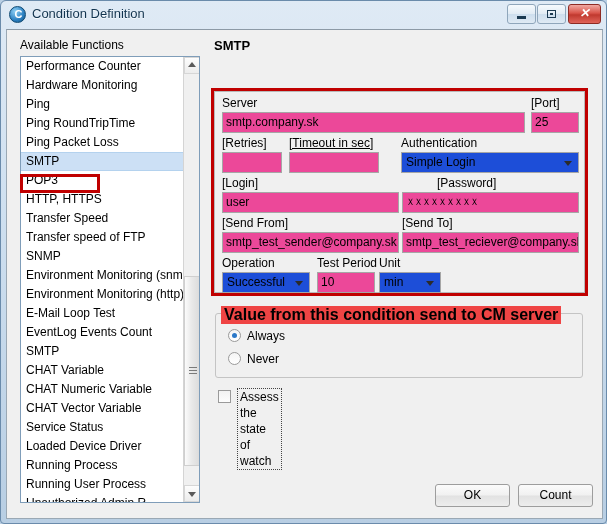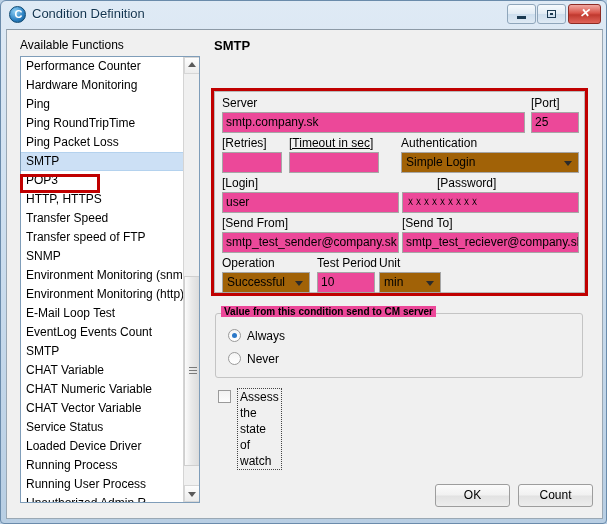--- a/index.html
+++ b/index.html
@@ -133,37 +133,37 @@
   }
   .fl{position:absolute;font-size:12px;color:#000;white-space:nowrap;}
   .fi{
     position:absolute;box-sizing:border-box;height:21px;
     background:#ec4899;border:1px solid #a6a6a6;
     font-family:"Liberation Sans",sans-serif;font-size:12px;color:#000;
     padding:0 3px;line-height:19px;overflow:hidden;white-space:nowrap;
   }
   .dd{
     position:absolute;box-sizing:border-box;height:21px;
-    background:#a16207;border:1px solid #a6a6a6;
+    background:#1d4ed8;border:1px solid #a6a6a6;
     font-size:12px;line-height:19px;padding:0 3px;overflow:hidden;white-space:nowrap;
   }
   .dd .cv{position:absolute;left:4px;top:0;right:20px;line-height:19px;overflow:hidden;}
   .dd .ca{
     position:absolute;right:6px;top:50%;margin-top:-2px;width:0;height:0;
     border-left:4px solid transparent;border-right:4px solid transparent;
     border-top:5px solid #2b2b2b;
   }
   
   #gb{
     position:absolute;left:208px;top:283px;width:368px;height:65px;
     box-sizing:border-box;border:1px solid #c4c4c4;border-radius:3px;
   }
   #gb-title{
-    position:absolute;left:214px;top:276px;background:#ec4899;padding:0 3px;
-    font-size:10px;font-weight:bold;color:#000;
+    position:absolute;left:214px;top:276px;background:#ef4444;padding:0 3px;
+    font-size:16px;font-weight:bold;color:#000;
   }
   .radio-row{position:absolute;left:0;height:18px;}
   .radio{
     position:absolute;left:0;top:1px;width:13px;height:13px;border-radius:50%;
     background:linear-gradient(to bottom,#f4f4f4,#ffffff);
     border:1px solid #9a9a9a;box-sizing:border-box;
   }
   .radio.on:after{
     content:"";position:absolute;left:3px;top:3px;width:5px;height:5px;border-radius:50%;
     background:#2b78c8;

